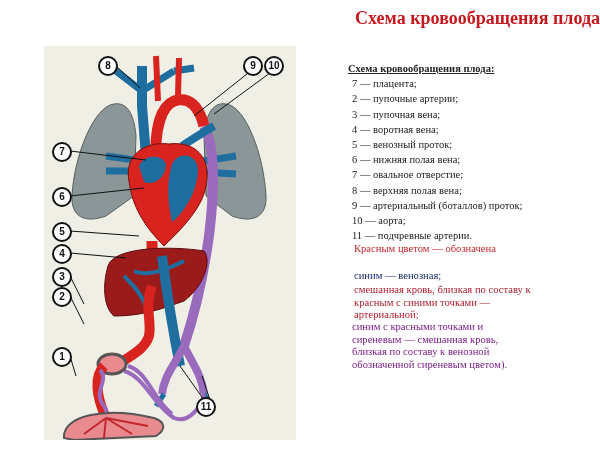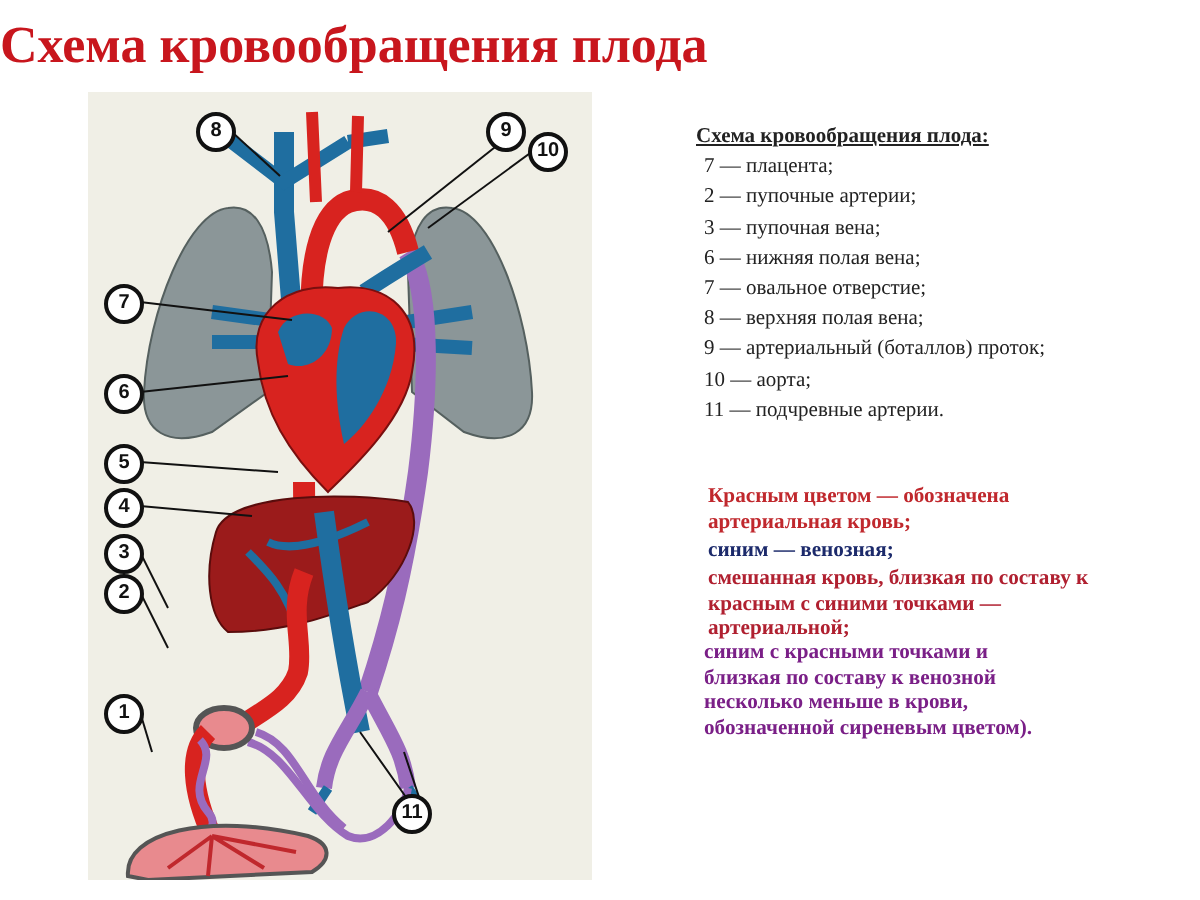--- a/index.html
+++ b/index.html
@@ -1,28 +1,28 @@
 <!DOCTYPE html>
 <html><head>
 <meta charset="utf-8">
 <style>
   html, body { margin:0; padding:0; }
   body { width:600px; height:450px; background:#ffffff; position:relative; overflow:hidden;
          font-family:"Liberation Serif", "DejaVu Serif", serif; }
-  .title { position:absolute; left:0; top:8px; width:600px; text-align:left;
-           font-size:26px; font-weight:bold; color:#c8161d; }
+  .title { position:absolute; left:0; top:8px; width:600px; text-align:right;
+           font-size:18px; font-weight:bold; color:#c8161d; }
   .panel { position:absolute; left:44px; top:46px; width:252px; height:394px; background:#f0efe6; }
   .panel svg { position:absolute; left:0; top:0; }
   .callout { position:absolute; width:16px; height:16px; border:2px solid #111; border-radius:50%;
              background:#fff; font-family:"Liberation Sans", sans-serif; font-weight:bold;
              font-size:10px; line-height:16px; text-align:center; color:#111; }
   .legend { position:absolute; left:348px; top:61px; font-size:10.5px; color:#222; line-height:15.2px; }
   .legend .lh { font-weight:bold; text-decoration:underline; }
   .legend .li { padding-left:4px; white-space:nowrap; }
-  .note { position:absolute; font-weight:bold; font-size:10.6px; line-height:12.5px; white-space:nowrap; }
+  .note { position:absolute; font-weight:normal; font-size:10.6px; line-height:12.5px; white-space:nowrap; }
 </style>
 </head>
 <body>
 
 <div class="title">Схема кровообращения плода</div>
 
 <div class="panel">
   <svg width="252" height="394" viewBox="0 0 252 394">
 
     <path d="M70 58 C50 60 30 110 28 150 C27 170 40 178 62 170 L90 150 L92 90 C90 66 82 56 70 58 Z" fill="#8b9698" stroke="#55605f" stroke-width="1"></path>
@@ -83,47 +83,48 @@
   </svg>
   <div class="callout" style="left:8px;top:301px">1</div>
   <div class="callout" style="left:8px;top:241px">2</div>
   <div class="callout" style="left:8px;top:221px">3</div>
   <div class="callout" style="left:8px;top:198px">4</div>
   <div class="callout" style="left:8px;top:176px">5</div>
   <div class="callout" style="left:8px;top:141px">6</div>
   <div class="callout" style="left:8px;top:96px">7</div>
   <div class="callout" style="left:54px;top:10px">8</div>
   <div class="callout" style="left:199px;top:10px">9</div>
-  <div class="callout" style="left:220px;top:20px">10</div>
+  <div class="callout" style="left:220px;top:10px">10</div>
   <div class="callout" style="left:152px;top:351px">11</div>
 </div>
 
 <div class="legend">
   <div class="lh">Схема кровообращения плода:</div>
   <div class="li">7 — плацента;</div>
   <div class="li">2 — пупочные артерии;</div>
   <div class="li">3 — пупочная вена;</div>
+  <div class="li">4 — воротная вена;</div>
+  <div class="li">5 — венозный проток;</div>
   <div class="li">6 — нижняя полая вена;</div>
   <div class="li">7 — овальное отверстие;</div>
   <div class="li">8 — верхняя полая вена;</div>
   <div class="li">9 — артериальный (боталлов) проток;</div>
   <div class="li">10 — аорта;</div>
   <div class="li">11 — подчревные артерии.</div>
 </div>
 
 <div class="note" style="left:354px;top:243px;color:#c0282d">
   <div>Красным цветом — обозначена</div>
-  <div>артериальная кровь;</div>
 </div>
 <div class="note" style="left:354px;top:270px;color:#1c2a6b">
   <div>синим — венозная;</div>
 </div>
 <div class="note" style="left:354px;top:284px;color:#b02030">
   <div>смешанная кровь, близкая по составу к</div>
   <div>красным с синими точками —</div>
   <div>артериальной;</div>
 </div>
 <div class="note" style="left:352px;top:321px;color:#7a1f87">
   <div>синим с красными точками и</div>
+  <div>сиреневым — смешанная кровь,</div>
   <div>близкая по составу к венозной</div>
-  <div>несколько меньше в крови,</div>
   <div>обозначенной сиреневым цветом).</div>
 </div>
 
 </body></html>

